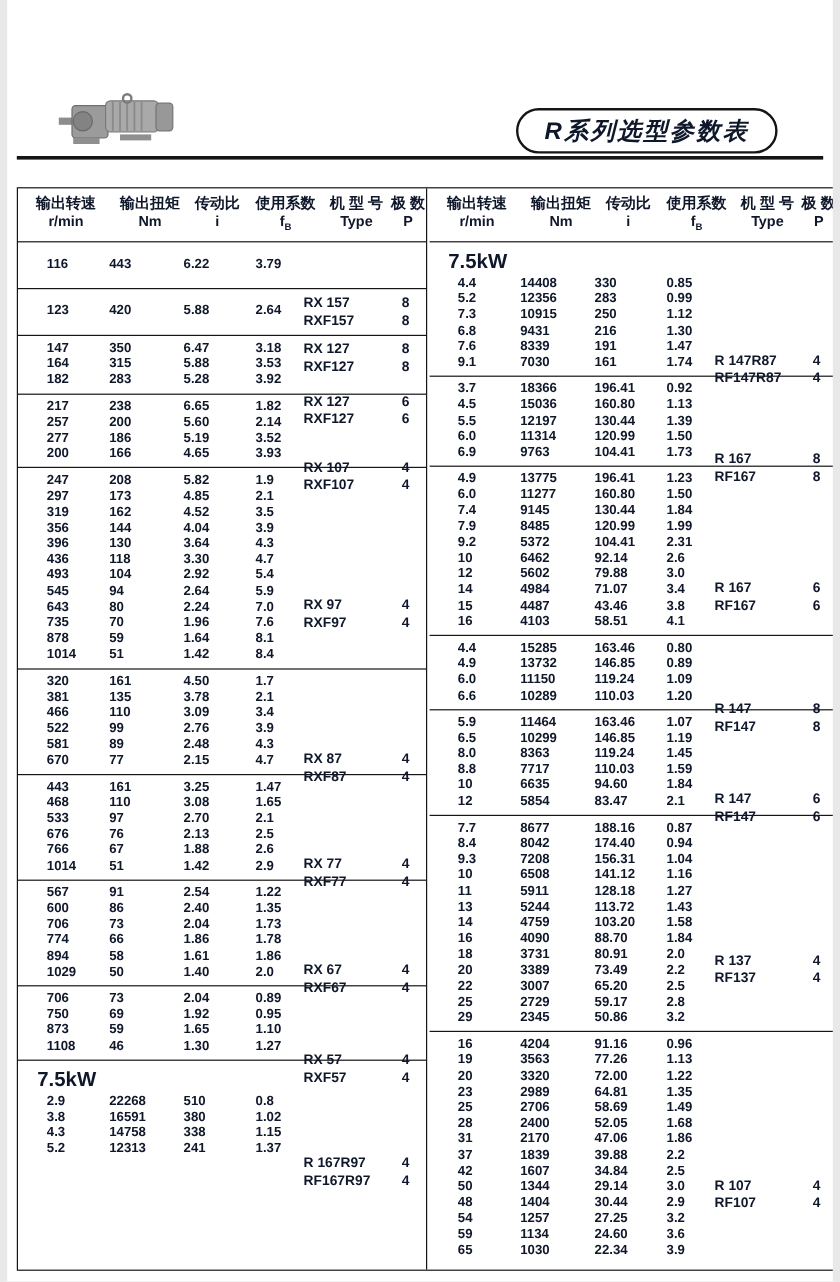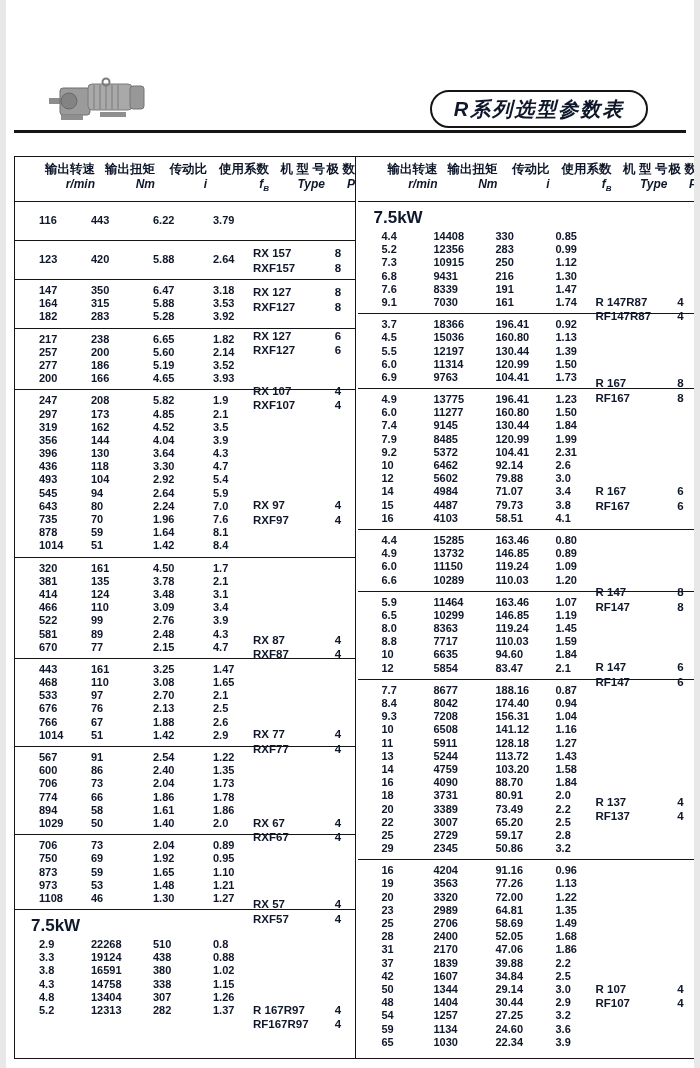--- a/index.html
+++ b/index.html
@@ -26,23 +26,23 @@
   }
   .col { position:absolute; top:0; bottom:0; }
   .col-left  { left:0; width:341px; border-right:1.5px solid #151515; }
   .col-right { left:342.5px; right:0; }
 
   .thead {
     height:45px; border-bottom:1.5px solid #151515;
     display:grid; grid-template-columns:80px 60px 52px 62px 56px 1fr;
     align-content:center;
   }
-  .hcol { text-align:right; white-space:nowrap; }
+  .hcol { text-align:center; white-space:nowrap; }
   .hcn  { font-size:12.5px; font-weight:bold; line-height:15px; }
-  .hunit{ font-size:12px;  font-weight:bold; line-height:14px;font-style:italic; }
+  .hunit{ font-size:12px;  font-weight:bold; line-height:14px; }
   .hunit sub { font-size:8px; }
 
   
   .group { border-top:1.5px solid #151515; padding:4px 0; }
   .group:first-child { border-top:none; }
   .power { font-size:17px; font-weight:bold; padding-left:16px; height:24px; line-height:24px; }
   .gbody { position:relative; display:flex; align-items:center; min-height:30px; }
   .rows  { padding-left:24px; width:100%; }
   .row   { display:grid; grid-template-columns:52px 62px 60px 50px;
            height:13.2px; line-height:13.2px; font-size:11px; font-weight:bold; }
@@ -321,26 +321,20 @@
                   <span class="cell">4.50</span>
                   <span class="cell">1.7</span>
                 </div>
                 <div class="row">
                   <span class="cell">381</span>
                   <span class="cell">135</span>
                   <span class="cell">3.78</span>
                   <span class="cell">2.1</span>
                 </div>
                 <div class="row">
-                  <span class="cell">414</span>
-                  <span class="cell">124</span>
-                  <span class="cell">3.48</span>
-                  <span class="cell">3.1</span>
-                </div>
-                <div class="row">
                   <span class="cell">466</span>
                   <span class="cell">110</span>
                   <span class="cell">3.09</span>
                   <span class="cell">3.4</span>
                 </div>
                 <div class="row">
                   <span class="cell">522</span>
                   <span class="cell">99</span>
                   <span class="cell">2.76</span>
                   <span class="cell">3.9</span>
@@ -489,26 +483,20 @@
                   <span class="cell">1.92</span>
                   <span class="cell">0.95</span>
                 </div>
                 <div class="row">
                   <span class="cell">873</span>
                   <span class="cell">59</span>
                   <span class="cell">1.65</span>
                   <span class="cell">1.10</span>
                 </div>
                 <div class="row">
-                  <span class="cell">973</span>
-                  <span class="cell">53</span>
-                  <span class="cell">1.48</span>
-                  <span class="cell">1.21</span>
-                </div>
-                <div class="row">
                   <span class="cell">1108</span>
                   <span class="cell">46</span>
                   <span class="cell">1.30</span>
                   <span class="cell">1.27</span>
                 </div>
               </div>
               <div class="types">
                 <div class="typeline">
                   <span class="tname">RX 57</span>
                   <span class="pole">4</span>
@@ -524,47 +512,35 @@
             <div class="power">7.5kW</div>
             <div class="gbody">
               <div class="rows">
                 <div class="row">
                   <span class="cell">2.9</span>
                   <span class="cell">22268</span>
                   <span class="cell">510</span>
                   <span class="cell">0.8</span>
                 </div>
                 <div class="row">
-                  <span class="cell">3.3</span>
-                  <span class="cell">19124</span>
-                  <span class="cell">438</span>
-                  <span class="cell">0.88</span>
-                </div>
-                <div class="row">
                   <span class="cell">3.8</span>
                   <span class="cell">16591</span>
                   <span class="cell">380</span>
                   <span class="cell">1.02</span>
                 </div>
                 <div class="row">
                   <span class="cell">4.3</span>
                   <span class="cell">14758</span>
                   <span class="cell">338</span>
                   <span class="cell">1.15</span>
                 </div>
                 <div class="row">
-                  <span class="cell">4.8</span>
-                  <span class="cell">13404</span>
-                  <span class="cell">307</span>
-                  <span class="cell">1.26</span>
-                </div>
-                <div class="row">
                   <span class="cell">5.2</span>
                   <span class="cell">12313</span>
-                  <span class="cell">282</span>
+                  <span class="cell">241</span>
                   <span class="cell">1.37</span>
                 </div>
               </div>
               <div class="types">
                 <div class="typeline">
                   <span class="tname">R 167R97</span>
                   <span class="pole">4</span>
                 </div>
                 <div class="typeline">
                   <span class="tname">RF167R97</span>
@@ -750,21 +726,21 @@
                 </div>
                 <div class="row">
                   <span class="cell">14</span>
                   <span class="cell">4984</span>
                   <span class="cell">71.07</span>
                   <span class="cell">3.4</span>
                 </div>
                 <div class="row">
                   <span class="cell">15</span>
                   <span class="cell">4487</span>
-                  <span class="cell">79.73</span>
+                  <span class="cell">43.46</span>
                   <span class="cell">3.8</span>
                 </div>
                 <div class="row">
                   <span class="cell">16</span>
                   <span class="cell">4103</span>
                   <span class="cell">58.51</span>
                   <span class="cell">4.1</span>
                 </div>
               </div>
               <div class="types">

